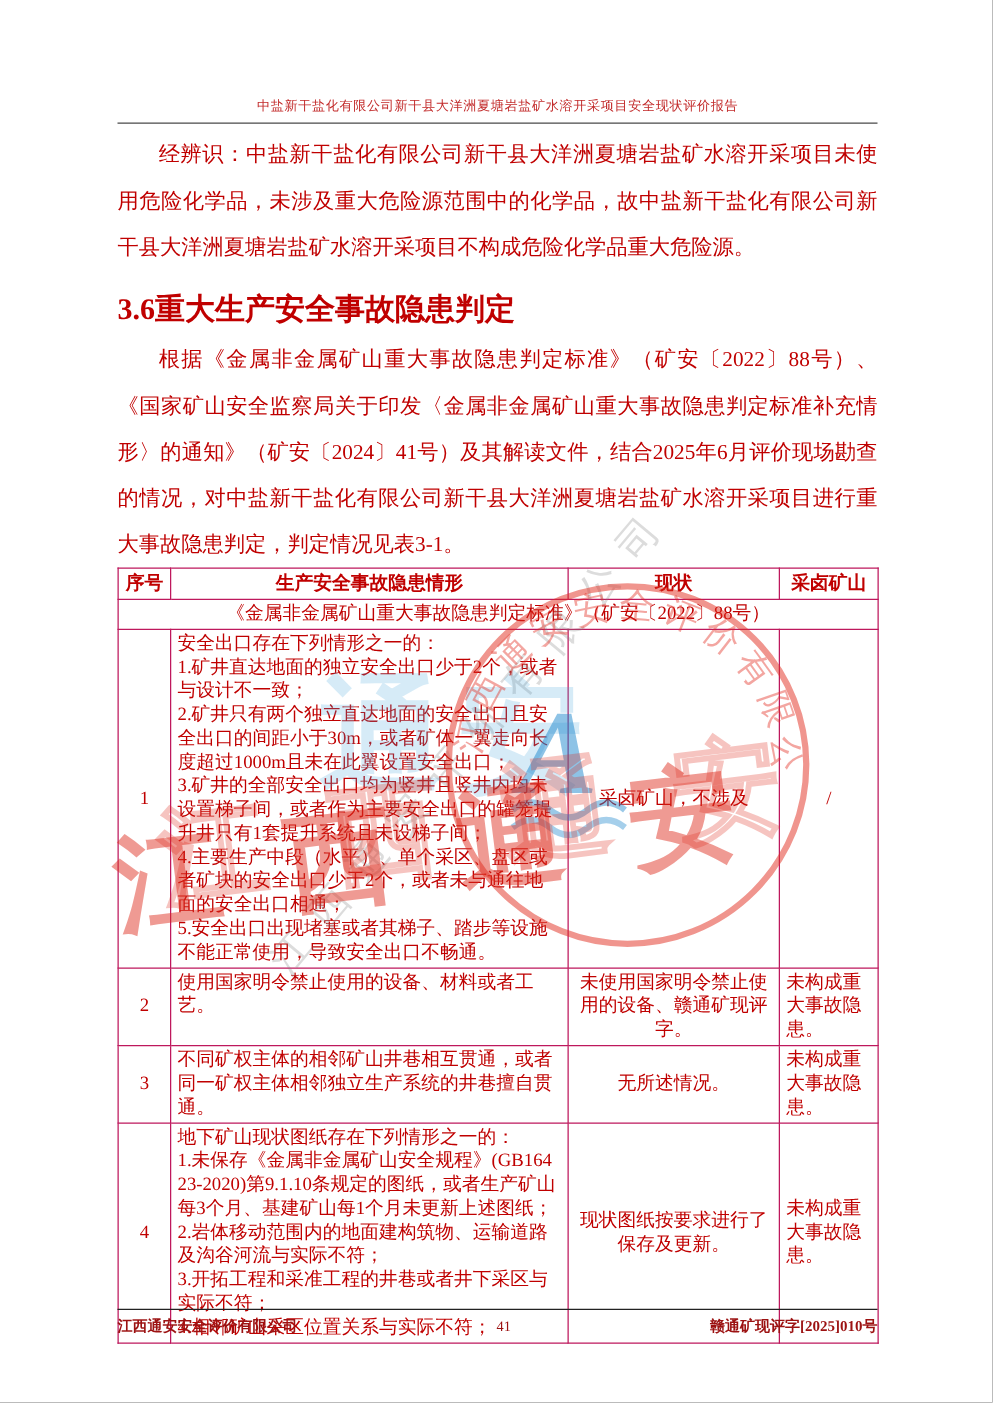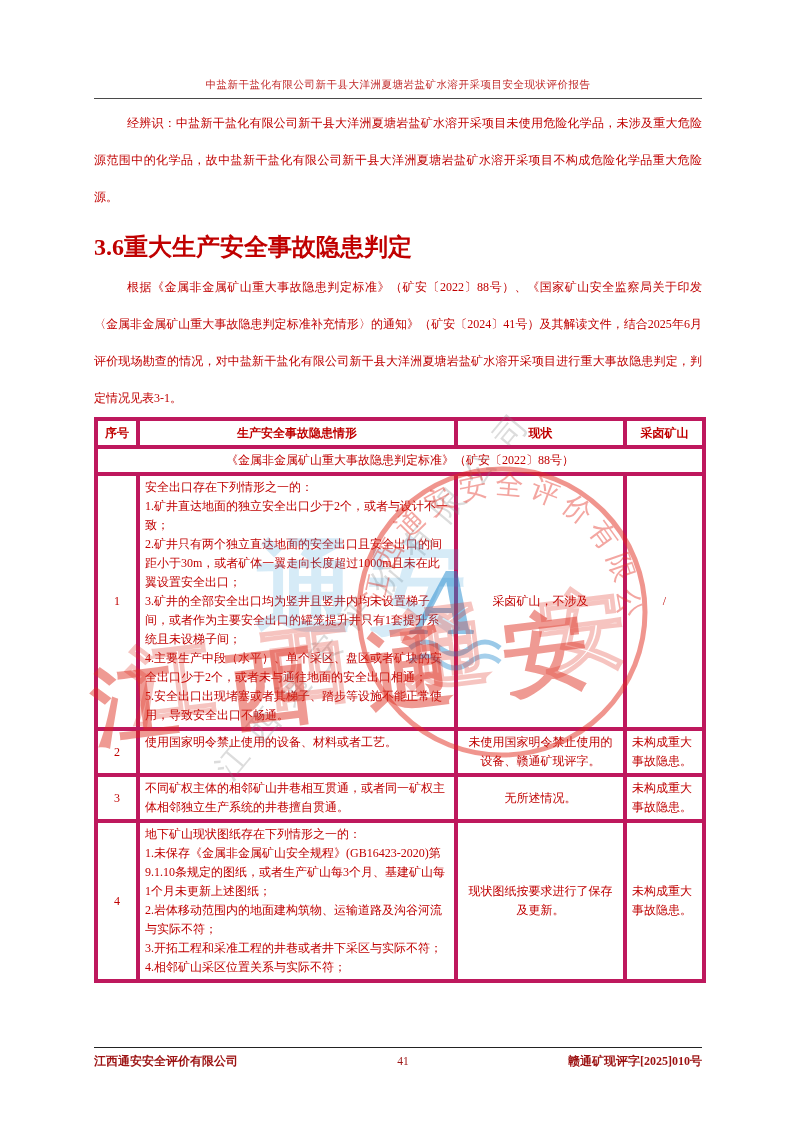--- a/index.html
+++ b/index.html
@@ -17,21 +17,21 @@
   .doc-header {
     text-align:center;
     font-size:10.5px;
     letter-spacing:0.5px;
     color:#c22a2a;
     padding-bottom:6px;
     border-bottom:1.5px solid #4a4a4a;
   }
 
   .para {
-    font-size:12px;
+    font-size:17px;
     line-height:37px;
     text-align:justify;
     text-indent:33px;
     margin:6px 0 0 0;
   }
 
   .section-heading {
     font-size:24px;
     font-weight:bold;
     margin:15px 0 4px 0;
@@ -39,22 +39,22 @@
 
   .table-title {
     text-align:center;
     font-weight:bold;
     font-size:15px;
     margin:14px 0 6px 0;
   }
 
   table.hazard { border-collapse:collapse; width:608px; table-layout:fixed; }
   table.hazard td {
-    border:4px solid #be185d;
-    font-size:12px;
+    border:1px solid #be185d;
+    font-size:15px;
     line-height:19px;
     padding:2px 5px;
     vertical-align:middle;
     word-break:break-all;
   }
   table.hazard tr.head td { font-weight:bold; text-align:center; height:20px; }
   table.hazard tr.group td { text-align:center; height:18px; }
   .cell-no { text-align:center; }
   .cell-situation { vertical-align:top !important; white-space:pre-line; }
   .cell-status { text-align:center; }

